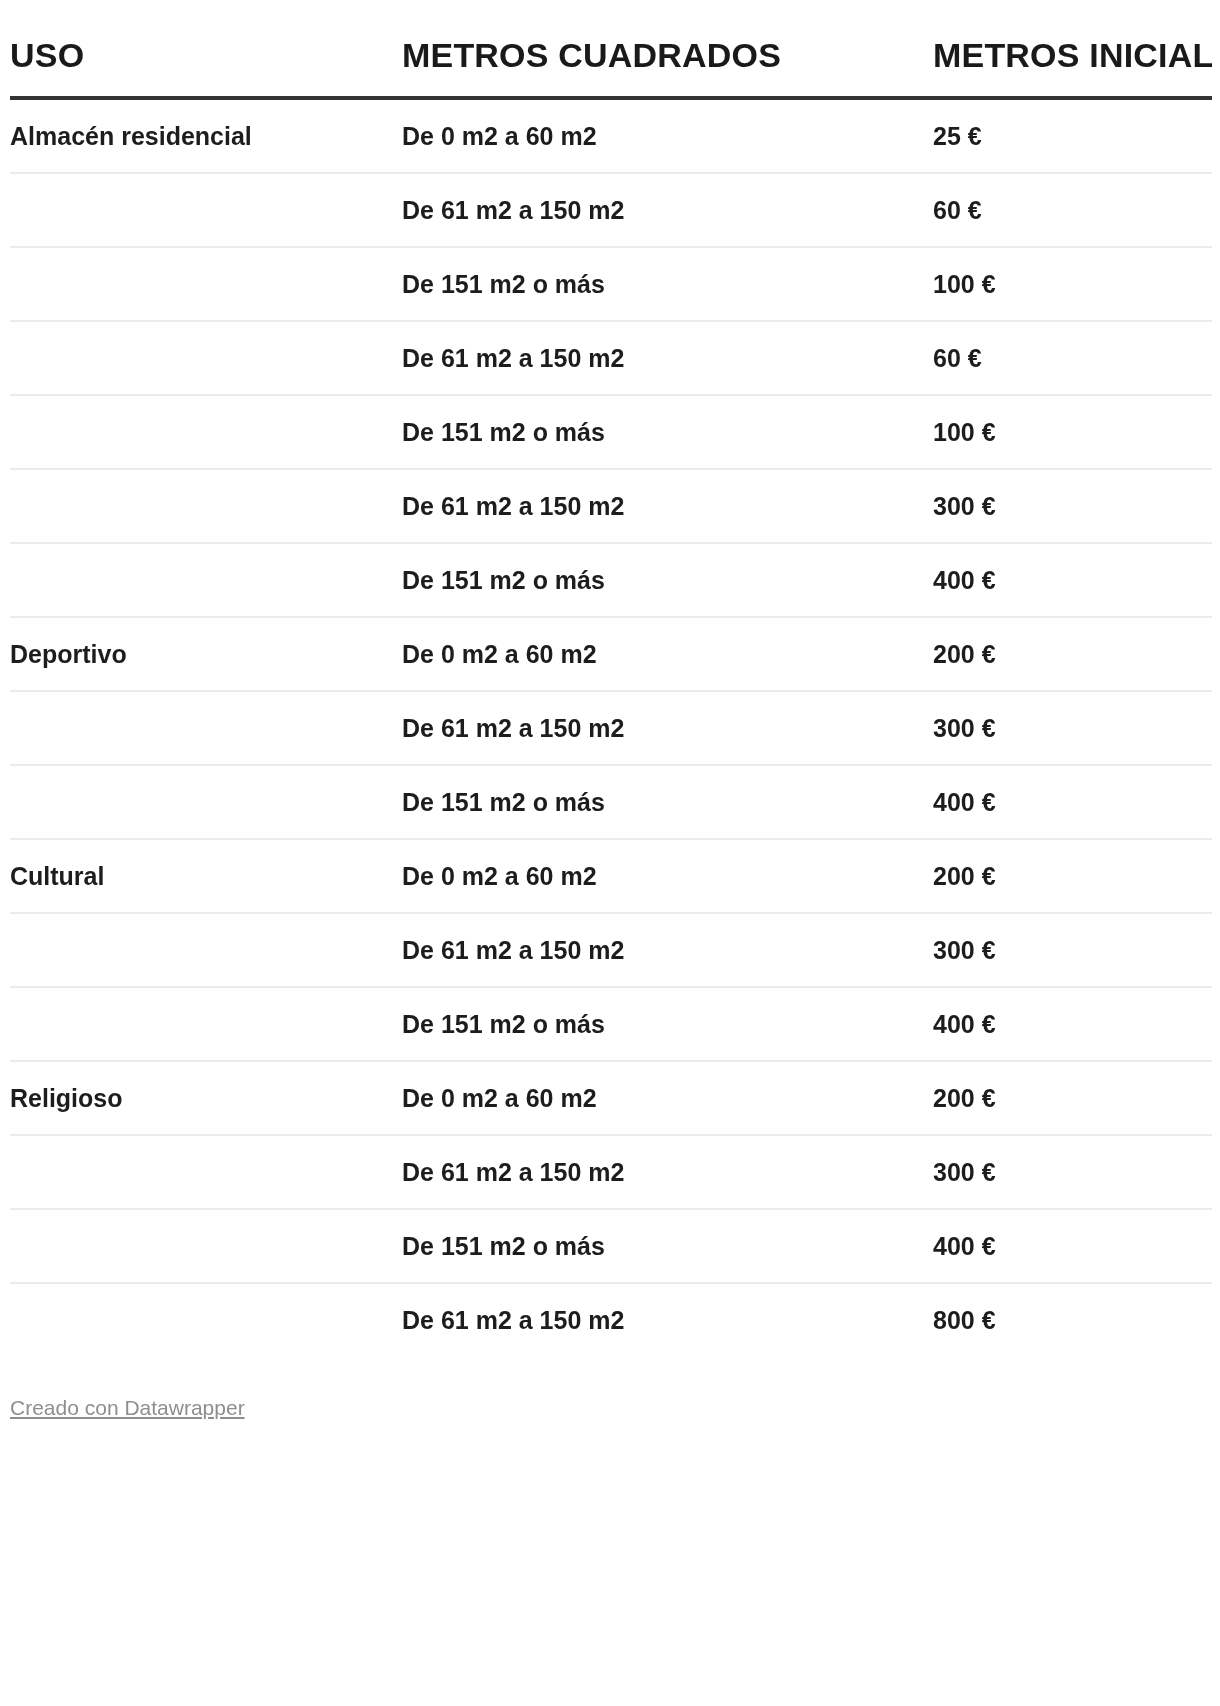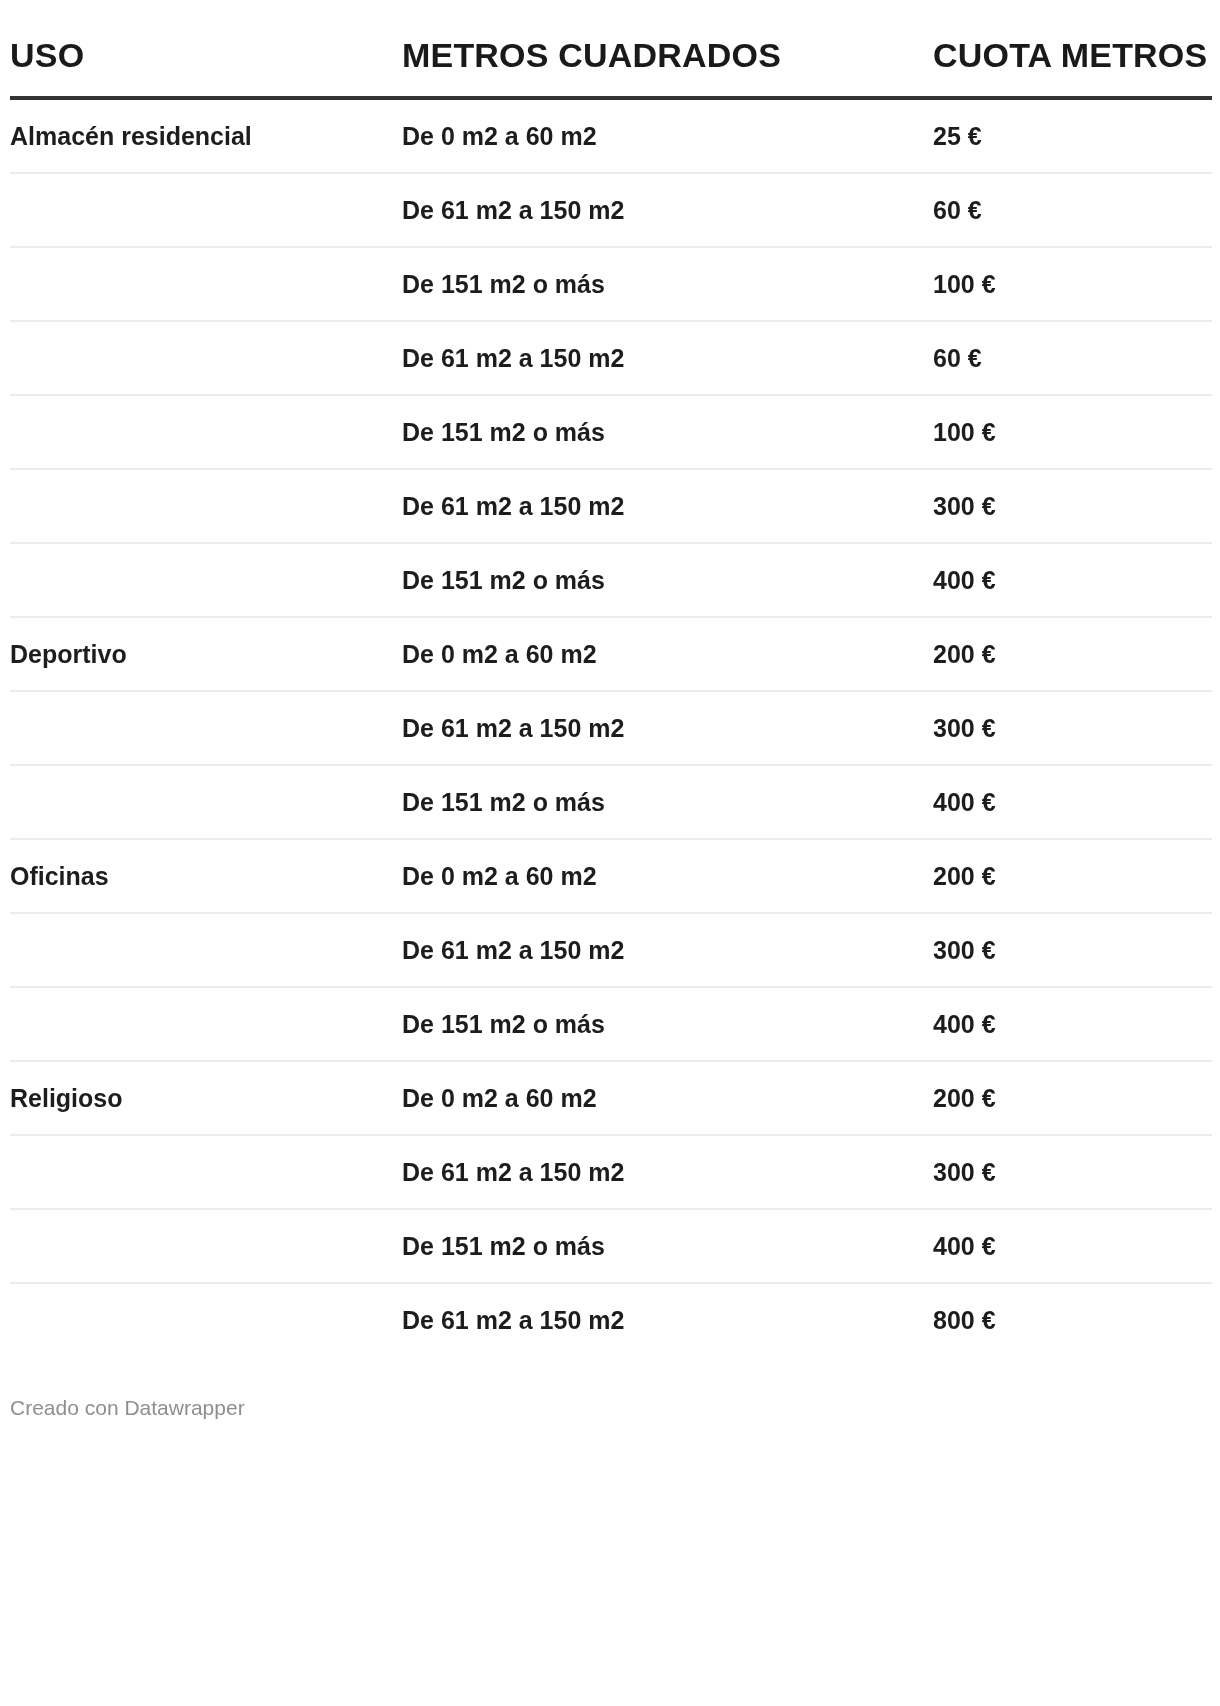--- a/index.html
+++ b/index.html
@@ -56,38 +56,39 @@
     margin: 22px 0 0 10px;
     font-size: 28px;
     line-height: 32px;
     color: #9a9a9a;
   }
   .credit {
     margin: 40px 0 0 10px;
     font-size: 21px;
     line-height: 24px;
     color: #8e8e8e;
+    text-decoration: underline;
   }
 </style>
 </head>
 <body>
 
 <div class="page">
 
   <table class="dw-table">
     <colgroup>
       <col class="c-uso">
       <col class="c-metros">
       <col class="c-cuota">
     </colgroup>
     <thead>
       <tr>
         <th>USO</th>
         <th>METROS CUADRADOS</th>
-        <th>CUOTA METROS</th>
+        <th>METROS INICIAL</th>
       </tr>
     </thead>
     <tbody>
         <tr>
           <td>Almacén residencial</td>
           <td>De 0 m2 a 60 m2</td>
           <td>25 €</td>
         </tr>
         <tr>
           <td></td>
@@ -128,21 +129,21 @@
           <td></td>
           <td>De 61 m2 a 150 m2</td>
           <td>300 €</td>
         </tr>
         <tr>
           <td></td>
           <td>De 151 m2 o más</td>
           <td>400 €</td>
         </tr>
         <tr>
-          <td>Oficinas</td>
+          <td>Cultural</td>
           <td>De 0 m2 a 60 m2</td>
           <td>200 €</td>
         </tr>
         <tr>
           <td></td>
           <td>De 61 m2 a 150 m2</td>
           <td>300 €</td>
         </tr>
         <tr>
           <td></td>

